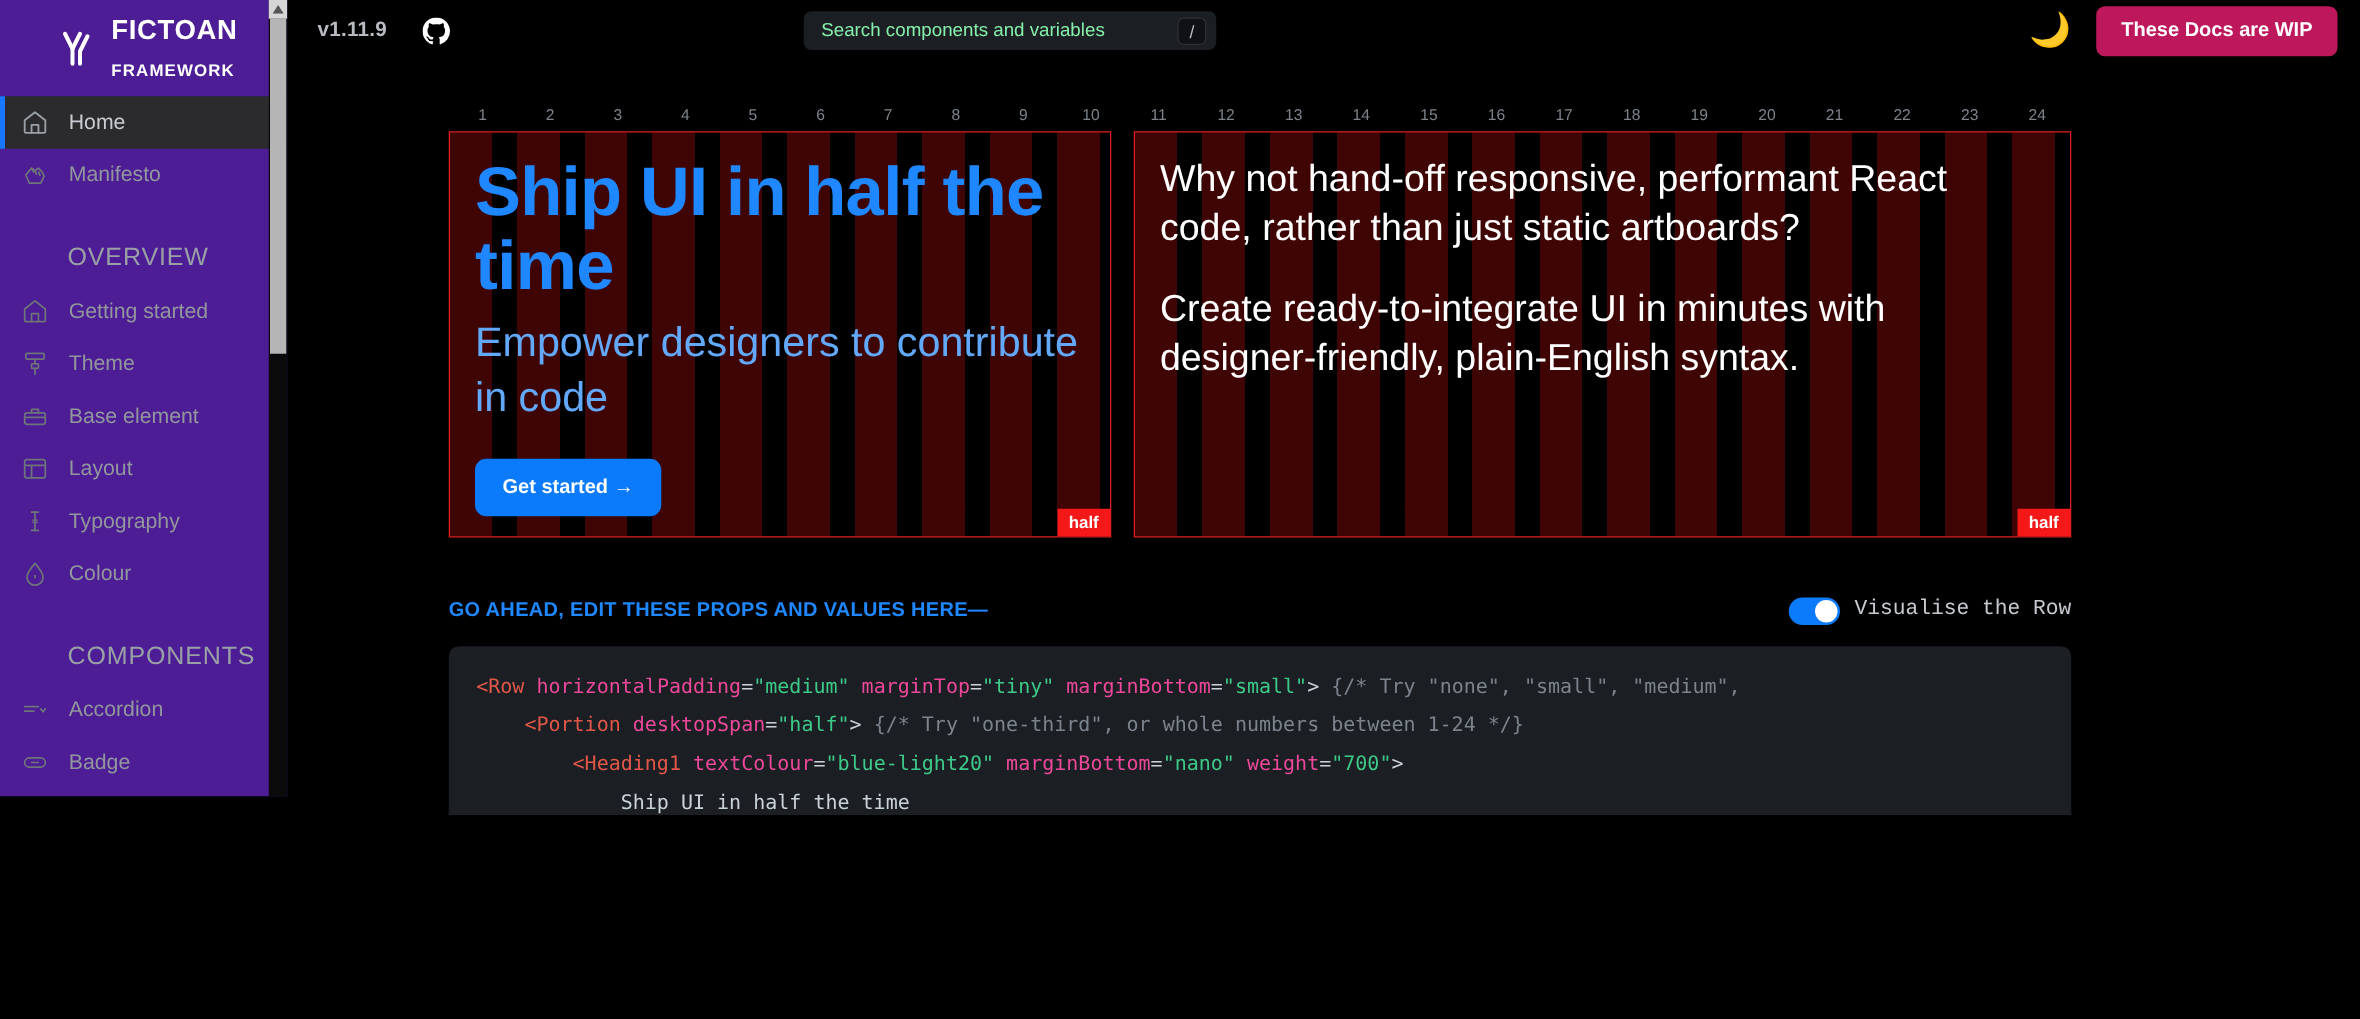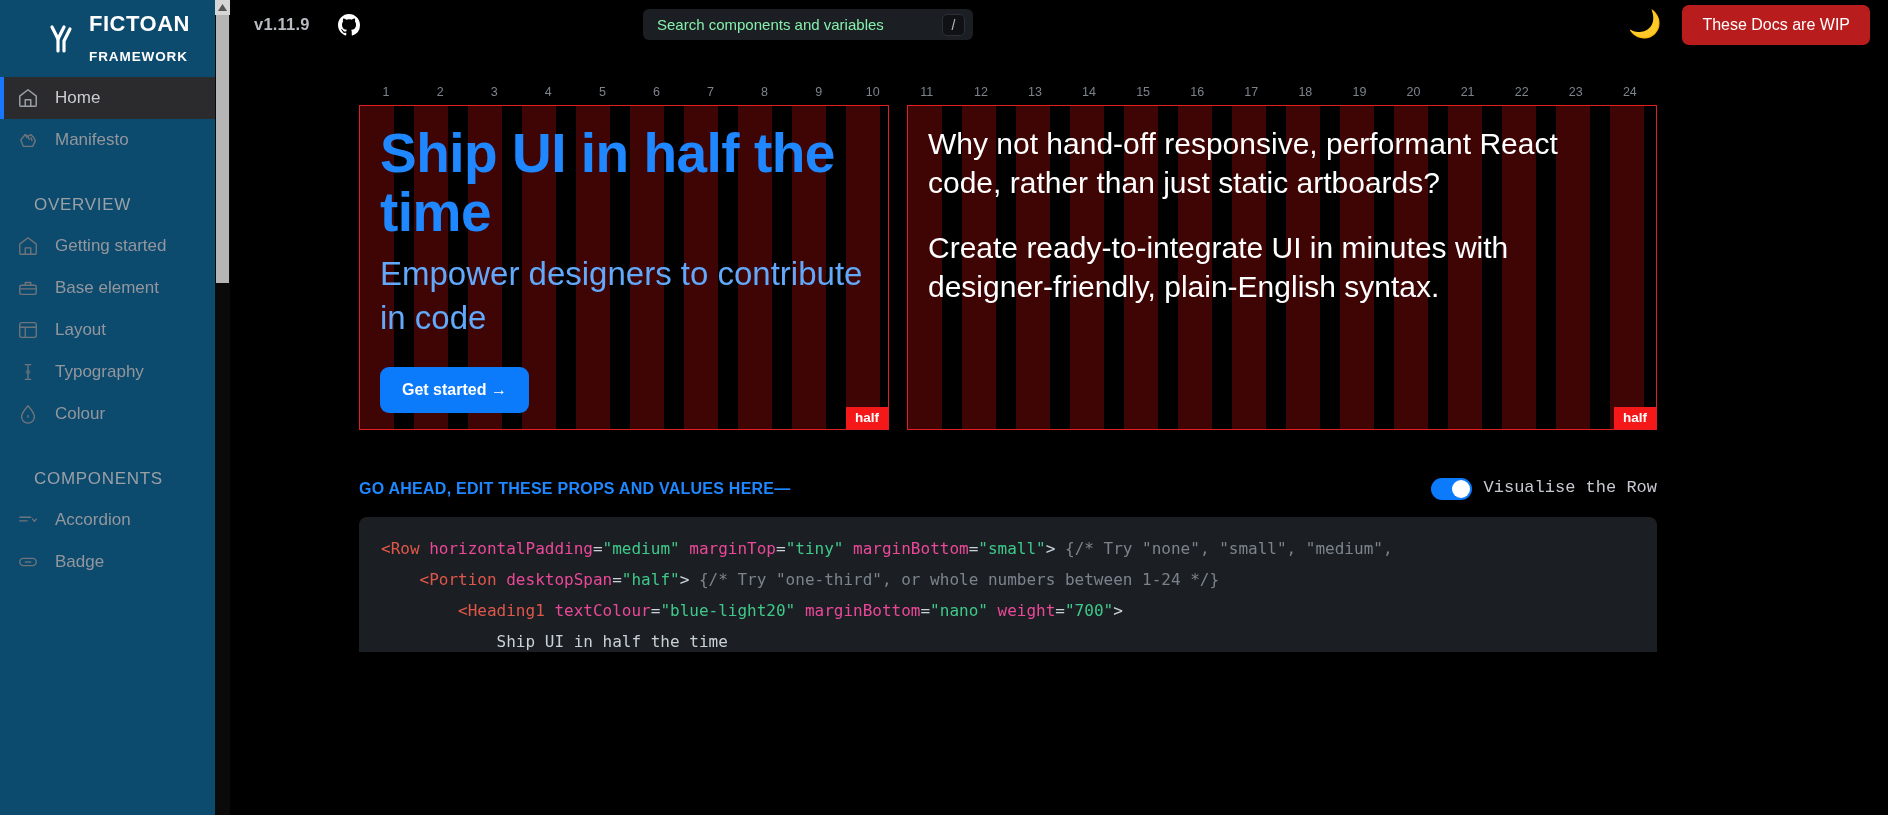--- a/index.html
+++ b/index.html
@@ -6,22 +6,22 @@
   html, body {
     width: 1888px; height: 815px;
     background: #000;
     font-family: "Liberation Sans", sans-serif;
     overflow: hidden;
   }
   .app { display: flex; width: 1888px; height: 815px; position: relative; }
 
   
   .sidebar {
-    width: 230px; height: 815px; flex: 0 0 230px;
-    background: #0c4a6e;
+    width: 230px; height: 637px; flex: 0 0 230px;
+    background: #4c1d95;
     position: relative;
     overflow: hidden;
   }
   .logo-wrap {
     height: 77px; display: flex; align-items: center; justify-content: center;
     padding-left: 6px;
   }
   .logo { display: flex; align-items: center; gap: 9px; }
   .logo-mark { width: 34px; height: 34px; }
   .logo-text { display: flex; flex-direction: column; line-height: 1; }
@@ -44,22 +44,22 @@
     color: #c9ccd1;
   }
   .nav-item.active::before {
     content: ""; position: absolute; left: 0; top: 0; bottom: 0;
     width: 4px; background: #1976ff;
   }
   .nav-icon { width: 22px; height: 22px; flex: 0 0 22px; display: block; }
   .nav-label { white-space: nowrap; }
 
   .nav-section {
-    color: #9aa0a6; font-size: 17px; letter-spacing: 0.7px;
-    padding-left: 34px; margin-top: 34px; margin-bottom: 10px;
+    color: #9aa0a6; font-size: 20px; letter-spacing: 0.7px;
+    padding-left: 54px; margin-top: 34px; margin-bottom: 10px;
   }
 
   
   .sb-scroll {
     position: absolute; top: 0; right: 0; width: 15px; height: 815px;
     background: #0a0a0a;
   }
   .sb-scroll .arrow {
     width: 15px; height: 15px; background: #d6d6d6;
     display: flex; align-items: center; justify-content: center;
@@ -96,22 +96,22 @@
     width: 23px; height: 22px; border-radius: 5px;
     background: #0f1114; border: 1px solid #2c3036;
     color: #b9bec5; font-size: 14px;
     display: flex; align-items: center; justify-content: center;
   }
   .topbar-right {
     margin-left: auto; display: flex; align-items: center; gap: 20px;
   }
   .theme-toggle { font-size: 27px; line-height: 1; cursor: pointer; user-select:none; }
   .wip-btn {
-    background: #b91c1c; color: #fff;
-    font-size: 16px; font-weight: 400;
+    background: #be185d; color: #fff;
+    font-size: 16px; font-weight: 700;
     padding: 11px 20px; border-radius: 7px; border: none;
     cursor: pointer; white-space: nowrap;
     font-family: "Liberation Sans", sans-serif;
     text-align: right;
   }
 
   
   .content { padding: 0 18px 0 0; }
 
   .ruler {
@@ -256,20 +256,31 @@
     <div class="nav-item">
       <span class="nav-icon">
         <svg width="22" height="22" viewBox="0 0 24 24" fill="none" stroke="#6f747a" stroke-width="1.5" stroke-linecap="round" stroke-linejoin="round">
           <path d="M3 10 L12 3 L21 10 V20 a1 1 0 0 1 -1 1 H4 a1 1 0 0 1 -1 -1 Z"></path>
           <path d="M9 21 V14 h6 v7"></path>
         </svg>
       </span>
       <span class="nav-label">Getting started</span>
     </div>
 
+    <div class="nav-item">
+      <span class="nav-icon">
+        <svg width="22" height="22" viewBox="0 0 24 24" fill="none" stroke="#6f747a" stroke-width="1.5" stroke-linecap="round" stroke-linejoin="round">
+          <rect x="4" y="3" width="16" height="5" rx="1"></rect>
+          <path d="M12 8 v4"></path>
+          <rect x="9" y="12" width="6" height="4" rx="1"></rect>
+          <path d="M12 16 v5"></path>
+        </svg>
+      </span>
+      <span class="nav-label">Theme</span>
+    </div>
 
     <div class="nav-item">
       <span class="nav-icon">
         <svg width="22" height="22" viewBox="0 0 24 24" fill="none" stroke="#6f747a" stroke-width="1.5" stroke-linecap="round" stroke-linejoin="round">
           <rect x="3" y="9" width="18" height="10" rx="2"></rect>
           <path d="M9 9 V6 h6 v3"></path>
           <path d="M3 13 h18"></path>
         </svg>
       </span>
       <span class="nav-label">Base element</span>

